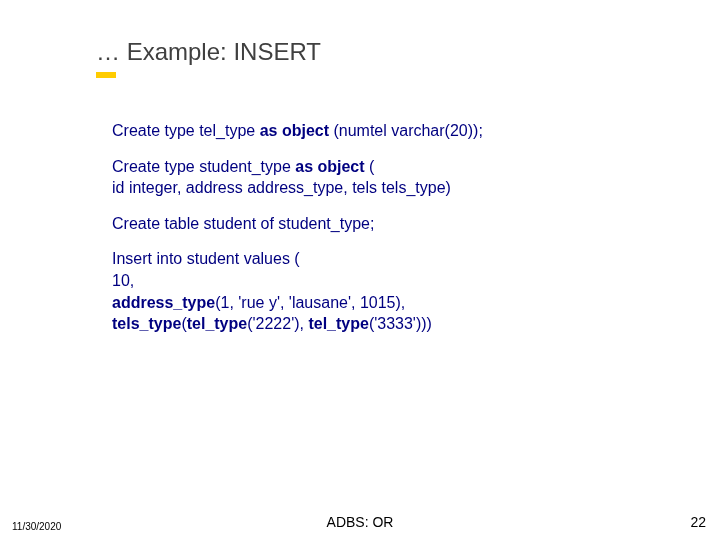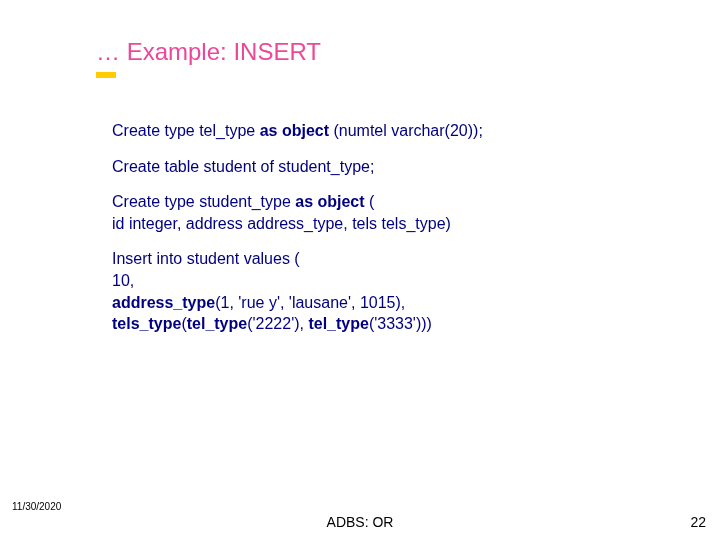--- a/index.html
+++ b/index.html
@@ -17,21 +17,21 @@
     position: absolute;
     top: 38px;
     left: 96px;
     display: flex;
     align-items: flex-end;
   }
   .title {
     font-family: Arial, Helvetica, sans-serif;
     font-size: 24px;
     font-weight: 400;
-    color: #ec4899;
+    color: #404040;
   }
   .accent {
     width: 20px;
     height: 6px;
     background: #ffcc00;
     position: absolute;
     left: 96px;
     top: 72px;
   }
   .body {
@@ -42,21 +42,21 @@
     font-size: 16px;
     line-height: 1.35;
   }
   .stmt {
     margin-bottom: 14px;
   }
   b { font-weight: bold; }
   .footer-date {
     position: absolute;
     left: 12px;
-    bottom: 28px;
+    bottom: 8px;
     font-family: Arial, Helvetica, sans-serif;
     font-size: 10px;
     color: #000;
   }
   .footer-center {
     position: absolute;
     left: 0;
     right: 0;
     bottom: 10px;
     text-align: center;
@@ -76,20 +76,20 @@
 </head>
 <body>
 
 <div class="title-wrap">
   <div class="title">… Example: INSERT</div>
 </div>
 <div class="accent"></div>
 
 <div class="body">
   <div class="stmt">Create type tel_type <b>as object</b> (numtel varchar(20));</div>
+  <div class="stmt">Create type student_type <b>as object</b> (<br>id integer, address address_type, tels tels_type)</div>
   <div class="stmt">Create table student of student_type;</div>
-  <div class="stmt">Create type student_type <b>as object</b> (<br>id integer, address address_type, tels tels_type)</div>
   <div class="stmt">Insert into student values (<br>10,<br><b>address_type</b>(1, 'rue y', 'lausane', 1015),<br><b>tels_type</b>(<b>tel_type</b>('2222'), <b>tel_type</b>('3333')))</div>
 </div>
 
 <div class="footer-date">11/30/2020</div>
 <div class="footer-center">ADBS: OR</div>
 <div class="footer-page">22</div>
 
 </body></html>

